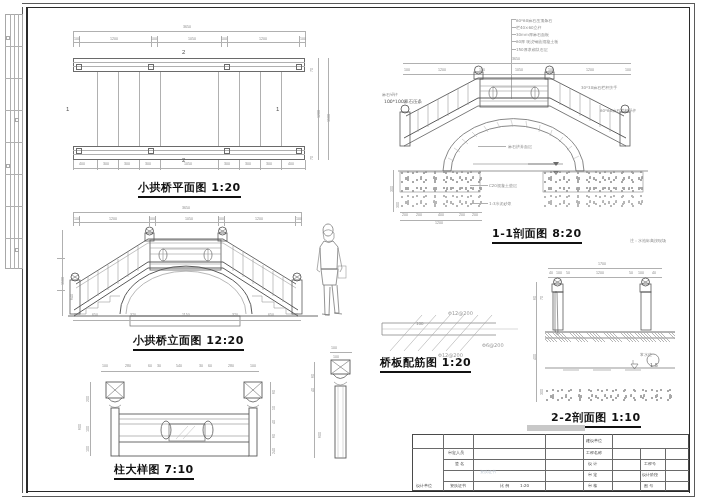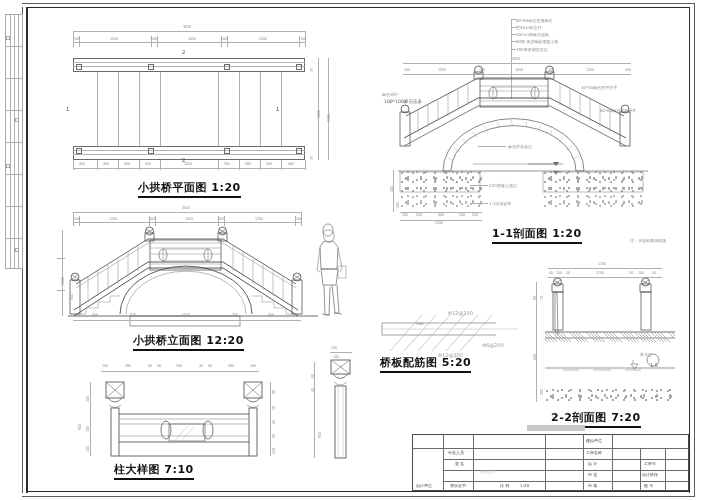--- a/index.html
+++ b/index.html
@@ -360,21 +360,21 @@
     <div class="dim" style="left:459px;top:213px;">200</div>
     <div class="dim" style="left:472px;top:213px;">200</div>
     <div class="dim" style="left:435px;top:221px;">1200</div>
     <div class="dimv" style="left:390px;top:192px;">300</div>
     <div class="dimv" style="left:396px;top:208px;">300</div>
     <div class="ln vthin" style="left:393px;top:170px;width:.7px;height:42px;"></div>
 
     <div class="note" style="left:630px;top:238px;">注：水池标高按现场</div>
 
     <div class="cap" style="left:492px;top:226px;">
-        <span class="u">1-1剖面图  1:20</span>
+        <span class="u">1-1剖面图  8:20</span>
       </div>
   </div>
 
   <div>
     <div class="ln vthin" style="left:548px;top:268px;width:114px;height:.7px;"></div>
     <div class="dim" style="left:598px;top:262px;">1700</div>
     <div class="ln vthin" style="left:548px;top:277px;width:114px;height:.7px;"></div>
     <div class="dim" style="left:549px;top:271px;">40</div>
     <div class="dim" style="left:556px;top:271px;">100</div>
     <div class="dim" style="left:566px;top:271px;">50</div>
@@ -417,21 +417,21 @@
 
     <div class="ln vthin" style="left:536px;top:282px;width:.7px;height:120px;"></div>
     <div class="dimv" style="left:533px;top:300px;">60</div>
     <div class="dimv" style="left:540px;top:300px;">70</div>
     <div class="dimv" style="left:533px;top:360px;">400</div>
     <div class="dimv" style="left:540px;top:395px;">300</div>
     <div class="note" style="left:640px;top:352px;">常水位</div>
     <div class="note" style="left:650px;top:362px;font-size:5px;color:#666;">1.5</div>
 
     <div class="cap" style="left:551px;top:410px;">
-        <span class="u">2-2剖面图  7:20</span>
+        <span class="u">2-2剖面图  1:10</span>
       </div>
   </div>
 
   <div>
     <svg width="150" height="60" style="left:378px;top:305px;">
       <line x1="4" y1="18" x2="118" y2="18" stroke="#8a8a8a" stroke-width=".8"></line>
       <line x1="4" y1="30" x2="118" y2="30" stroke="#8a8a8a" stroke-width=".8"></line>
       <line x1="4" y1="18" x2="4" y2="30" stroke="#8a8a8a" stroke-width=".8"></line>
       <g stroke="#a8a8a8" stroke-width=".6">
         <line x1="12" y1="46" x2="44" y2="10"></line>
@@ -441,21 +441,21 @@
         <line x1="68" y1="46" x2="100" y2="10"></line>
           <line x1="82" y1="46" x2="114" y2="10"></line>
       </g>
       <line x1="4" y1="24" x2="140" y2="24" stroke="#b0b0b0" stroke-width=".5"></line>
     </svg>
     <div class="note" style="left:448px;top:310px;font-size:5px;color:#9a9a9a;">Φ12@200</div>
     <div class="note" style="left:482px;top:342px;font-size:5px;color:#9a9a9a;">Φ6@200</div>
     <div class="note" style="left:438px;top:352px;font-size:5px;color:#9a9a9a;">Φ12@200</div>
     <div class="note" style="left:416px;top:321px;font-size:4px;">100</div>
     <div class="cap" style="left:380px;top:355px;">
-        <span class="u">桥板配筋图  5:20</span>
+        <span class="u">桥板配筋图  1:20</span>
       </div>
   </div>
 
   <div>
     <div class="ln vthin" style="left:101px;top:371px;width:158px;height:.7px;"></div>
     <div class="dim" style="left:102px;top:364px;">100</div>
     <div class="dim" style="left:125px;top:364px;">280</div>
     <div class="dim" style="left:148px;top:364px;">60</div>
     <div class="dim" style="left:157px;top:364px;">30</div>
     <div class="dim" style="left:176px;top:364px;">540</div>

